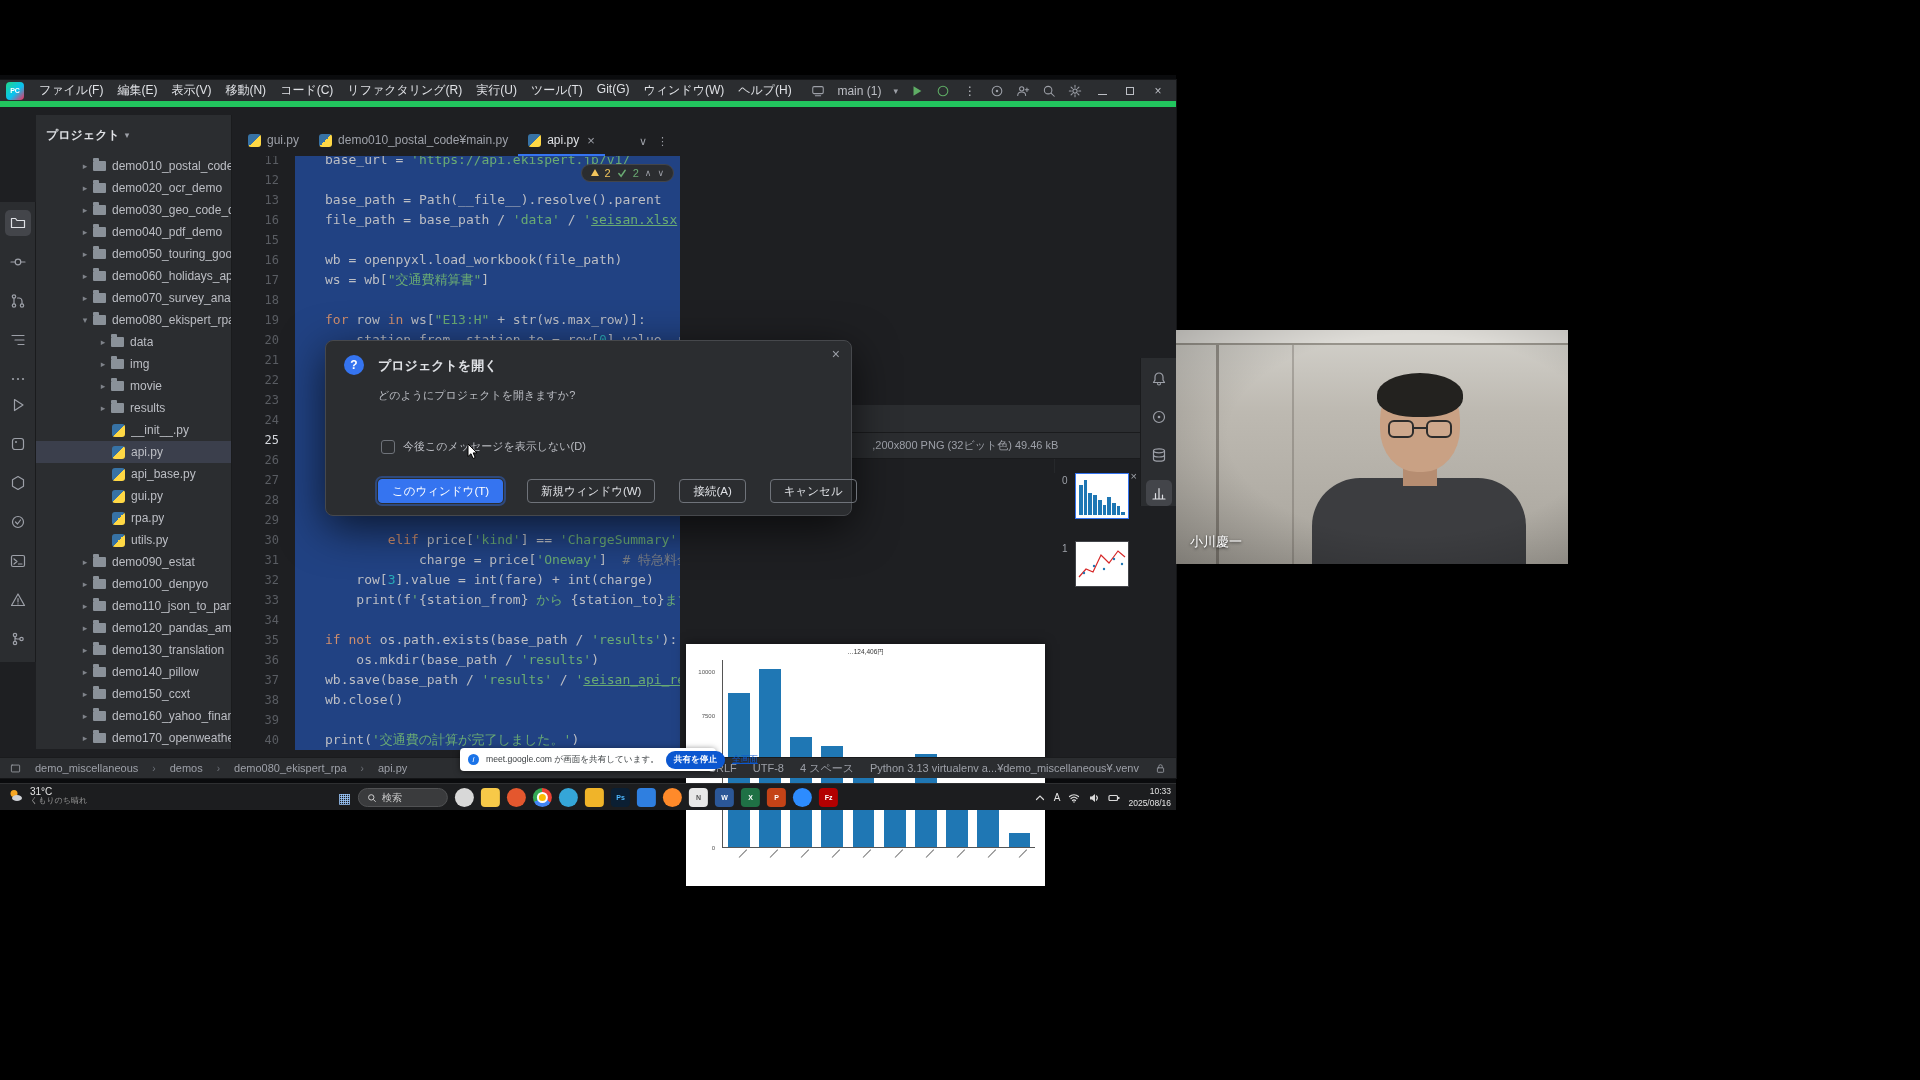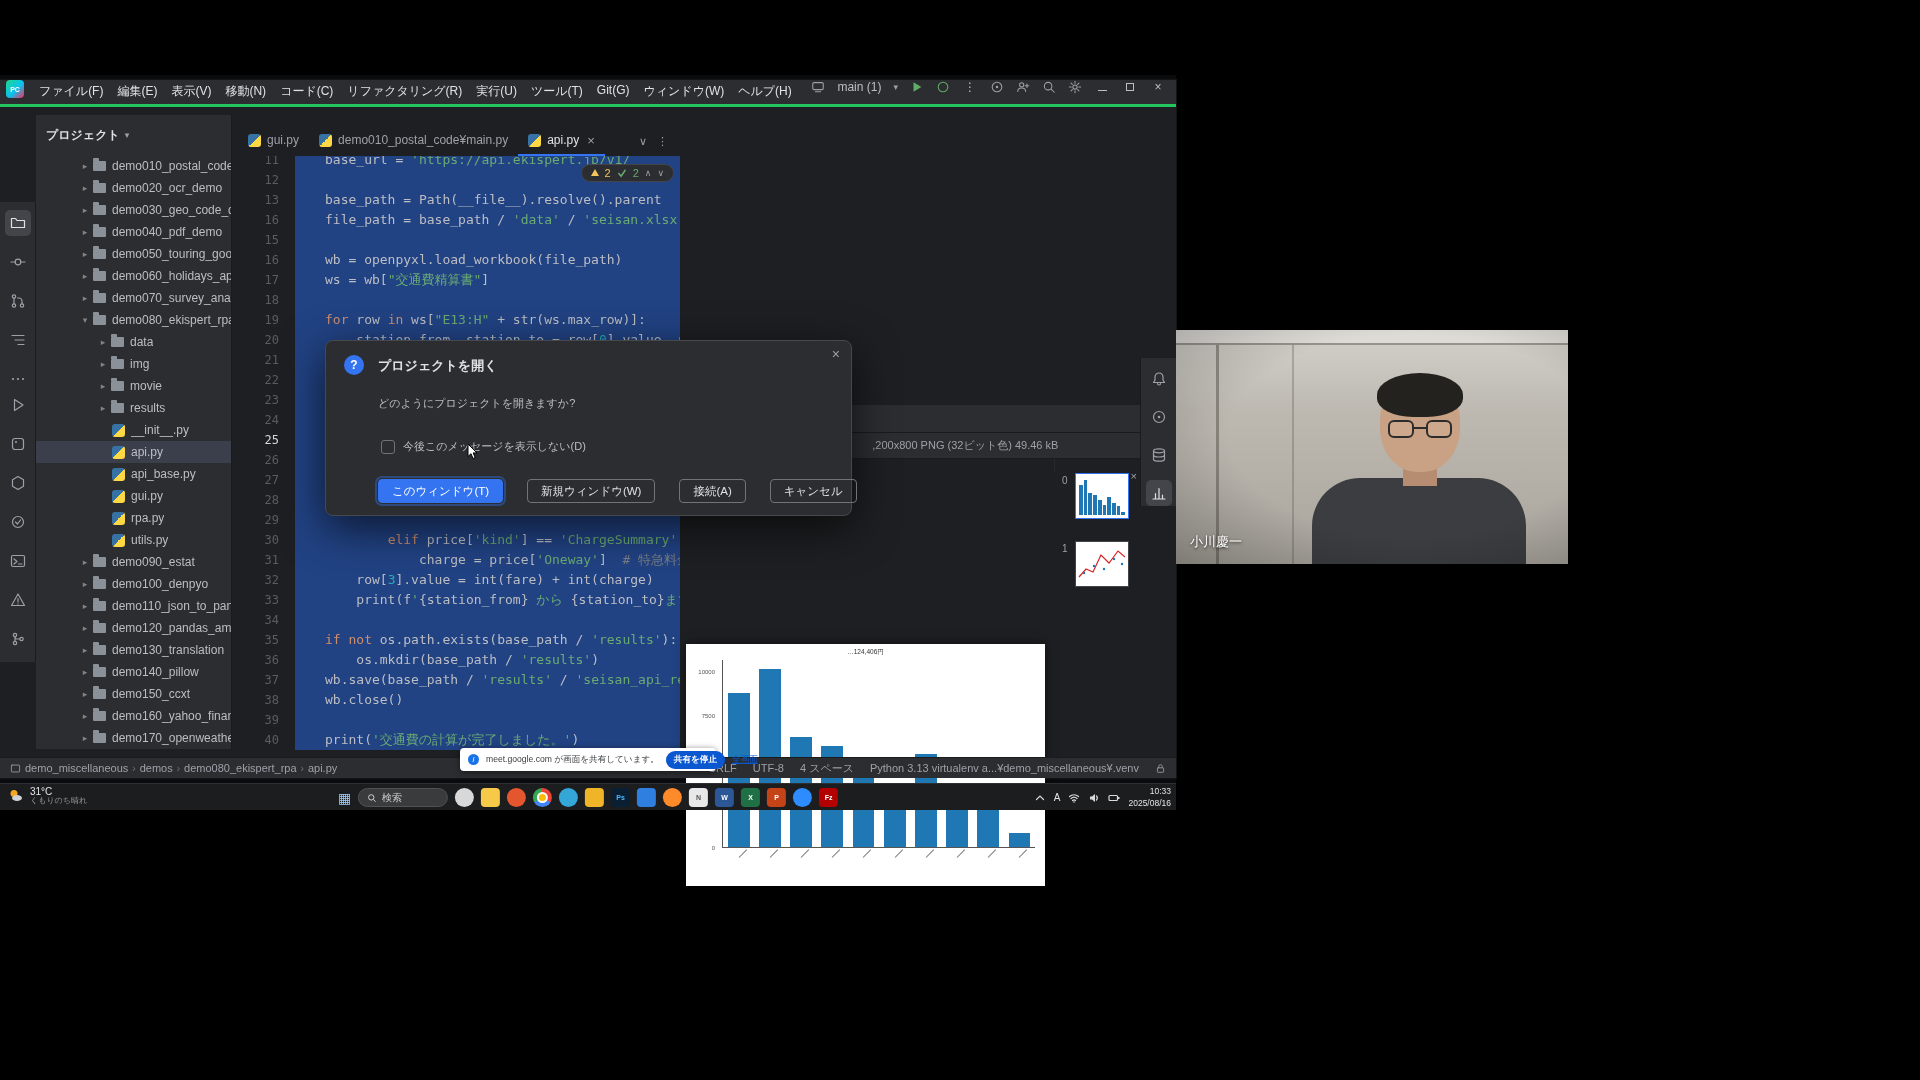--- a/index.html
+++ b/index.html
@@ -5,21 +5,21 @@
   * { box-sizing: border-box; }
   body { margin:0; background:#000; width:1920px; height:1080px; overflow:hidden;
          font-family:"Liberation Sans","DejaVu Sans",sans-serif; }
   .stage { position:relative; width:1920px; height:1080px; background:#000; }
 
   
   .share { position:absolute; left:0; top:75px; width:1176px; height:735px; background:#0a0b0d; }
 
   .ide { position:absolute; left:0; top:5px; width:1176px; height:698px; background:#1e1f22; box-shadow:0 0 0 1px #141517; }
 
-  .menubar { height:27px; background:#2b2d30; display:flex; align-items:flex-start; padding:0 6px; gap:2px; border-bottom:3px solid #22c55e; }
+  .menubar { height:27px; background:#2b2d30; display:flex; align-items:center; padding:0 6px; gap:2px; border-bottom:6px solid #22c55e; }
   .logo { width:18px; height:18px; border-radius:4px; margin-right:6px; flex:none;
           background:linear-gradient(135deg,#21d789 0%,#07c3f2 55%,#fe2857 100%);
           color:#fff; font-size:7px; font-weight:bold; display:flex; align-items:center; justify-content:center; }
   .menu-item { font-size:12px; color:#dfe1e5; padding:3px 7px; border-radius:4px; white-space:nowrap; }
   .mb-right { margin-left:auto; display:flex; align-items:center; gap:12px; padding-right:4px; }
   .run-label { font-size:12px; color:#bcbec4; white-space:nowrap; }
   .chev-dn { color:#9da0a8; font-size:9px; }
   .wc { color:#bcbec4; font-size:12px; width:16px; text-align:center; }
   .wc-min { display:inline-block; width:9px; height:1px; background:#bcbec4; }
   .wc-max { display:inline-block; width:8px; height:8px; border:1px solid #bcbec4; }
@@ -55,21 +55,21 @@
   .tab-close { color:#9da0a8; font-size:13px; margin-left:2px; }
   .tab-extra { margin-left:auto; display:flex; align-items:center; gap:10px; padding:0 12px 8px 0; color:#9da0a8; font-size:11px; }
 
   .code-wrap { position:relative; flex:1; overflow:hidden; display:flex; }
   .gutter { width:63px; flex:none; }
   .scroll-off { margin-top:-6px; }
   .ln { height:20px; font:12px/20px "DejaVu Sans Mono","Liberation Mono",monospace; color:#5a5d63; text-align:right; padding-right:16px; }
   .ln.caret { color:#d5d8de; }
   .code-col { flex:1; overflow:hidden; }
   .code-row { height:20px; font:13px/20px "DejaVu Sans Mono","Liberation Mono",monospace; white-space:pre; background:#214283; color:#bcbec4; overflow:hidden;padding-left:30px; }
-  .tk-k{color:#cf8e6d} .tk-s{color:#6aab73} .tk-su{color:#6aab73;}
+  .tk-k{color:#cf8e6d} .tk-s{color:#6aab73} .tk-su{color:#6aab73;text-decoration:underline}
   .tk-c{color:#7a7e85} .tk-n{color:#2aacb8} .tk-d{color:#bcbec4}
 
   .inspect { position:absolute; top:8px; right:6px; height:18px; background:#2b2d30; border:1px solid #43454a; border-radius:9px;
              display:flex; align-items:center; gap:6px; padding:0 9px; font-size:11px; color:#c8ccd4; z-index:5; }
   .tri { width:0; height:0; border-left:4px solid transparent; border-right:4px solid transparent; border-bottom:7px solid #f2c55c; }
   .insp-chev { color:#9da0a8; font-size:9px; }
 
   .plots { width:460px; background:#1e1f22; position:relative; display:flex; flex-direction:column; }
   .plots-header { height:28px; flex:none; display:flex; align-items:center; padding:0 12px; color:#dfe1e5; font-size:12px; font-weight:bold; background:#2b2d30; border-bottom:1px solid #1a1b1d; }
   .plots-toolbar { height:26px; flex:none; display:flex; align-items:center; gap:9px; padding:0 10px; background:#2b2d30; border-bottom:1px solid #1a1b1d; color:#9da0a8; font-size:11px; }
@@ -90,21 +90,21 @@
   .thumb-label { font-size:10px; color:#9da0a8; width:8px; padding-top:2px; }
   .thumb-box { width:54px; height:46px; background:#fff; border:1px solid #43454a; display:flex; align-items:flex-end; padding:4px 3px 3px; gap:1px; }
   .thumb-row.sel .thumb-box { border-color:#3574f0; }
   .thumb-close { position:absolute; right:3px; top:-3px; color:#9da0a8; font-size:11px; }
   .mini-bar { flex:1; background:#1f77b4; }
 
   .right-strip { width:36px; background:#2b2d30; border-left:1px solid #1a1b1d; display:flex; flex-direction:column; align-items:center; padding-top:8px; gap:12px; }
 
   .statusbar { position:absolute; left:0; right:0; bottom:0; height:21px; background:#2b2d30; border-top:1px solid #1a1b1d;
                display:flex; align-items:center; padding:0 10px; font-size:11px; color:#9da0a8; }
-  .sb-left { display:flex; align-items:flex-end; gap:4px; white-space:nowrap; }
+  .sb-left { display:flex; align-items:flex-end; gap:14px; white-space:nowrap; }
   .sb-sep { color:#6f737a; font-size:10px; }
   .sb-right { margin-left:auto; display:flex; align-items:center; gap:16px; white-space:nowrap; }
 
   
   .taskbar { position:absolute; left:0; top:708px; width:1176px; height:27px; background:#1c1d1f; border-top:1px solid #2e2f31; }
   .tb-weather { position:absolute; left:7px; top:2px; display:flex; gap:6px; align-items:center; }
   .tb-temp { font-size:10px; color:#e6e6e6; line-height:1.1; }
   .tb-desc { font-size:8px; color:#9a9a9a; line-height:1.1; }
   .tb-center { position:absolute; left:50%; transform:translateX(-50%); top:0; height:27px; display:flex; align-items:center; gap:7px; }
   .tv-ico { color:#9ecbff; font-size:14px; }
@@ -126,21 +126,21 @@
   .meet-stop { background:#0b57d0; color:#fff; border-radius:9px; padding:3px 8px; font-size:8.6px; font-weight:bold; white-space:nowrap; }
   .meet-full { color:#0b57d0; text-decoration:underline; font-size:8.6px; white-space:nowrap; }
 
   
   .dialog { position:absolute; left:325px; top:265px; width:527px; height:176px; background:#2b2d30; border:1px solid #46484c;
             border-radius:8px; box-shadow:0 12px 44px rgba(0,0,0,.65); z-index:50; color:#bcbec4; }
   .dlg-close { position:absolute; right:11px; top:5px; color:#9da0a8; font-size:14px; }
   .dlg-icon { position:absolute; left:18px; top:14px; width:20px; height:20px; border-radius:50%; background:#3574f0; color:#fff; font-weight:bold; font-size:12px; display:flex; align-items:center; justify-content:center; }
   .dlg-title { position:absolute; left:52px; top:16px; color:#dfe1e5; font-size:13px; font-weight:bold; }
   .dlg-body { position:absolute; left:52px; top:39px; width:442px; line-height:15px; font-size:11px; }
-  .dlg-q { margin-top:16px; }
+  .dlg-q { margin-top:8px; }
   .dlg-check { position:absolute; left:55px; top:98px; display:flex; align-items:center; gap:8px; font-size:11px; }
   .checkbox { width:14px; height:14px; border:1px solid #6f737a; border-radius:3px; background:#2b2d30; flex:none; }
   .dlg-buttons { position:absolute; left:52px; top:138px; display:flex; gap:24px; }
   .btn { height:24px; padding:0 13px; display:flex; align-items:center; border-radius:4px; font-size:11.5px; color:#dfe1e5; border:1px solid #6f737a; background:transparent; white-space:nowrap; }
   .btn.primary { background:#3574f0; border-color:#3574f0; color:#fff; outline:2px solid rgba(53,116,240,.4); outline-offset:1px; }
 
   .cursor { position:absolute; left:466px; top:368px; z-index:70; }
 
   
   .webcam { position:absolute; left:1176px; top:330px; width:392px; height:234px; overflow:hidden;

